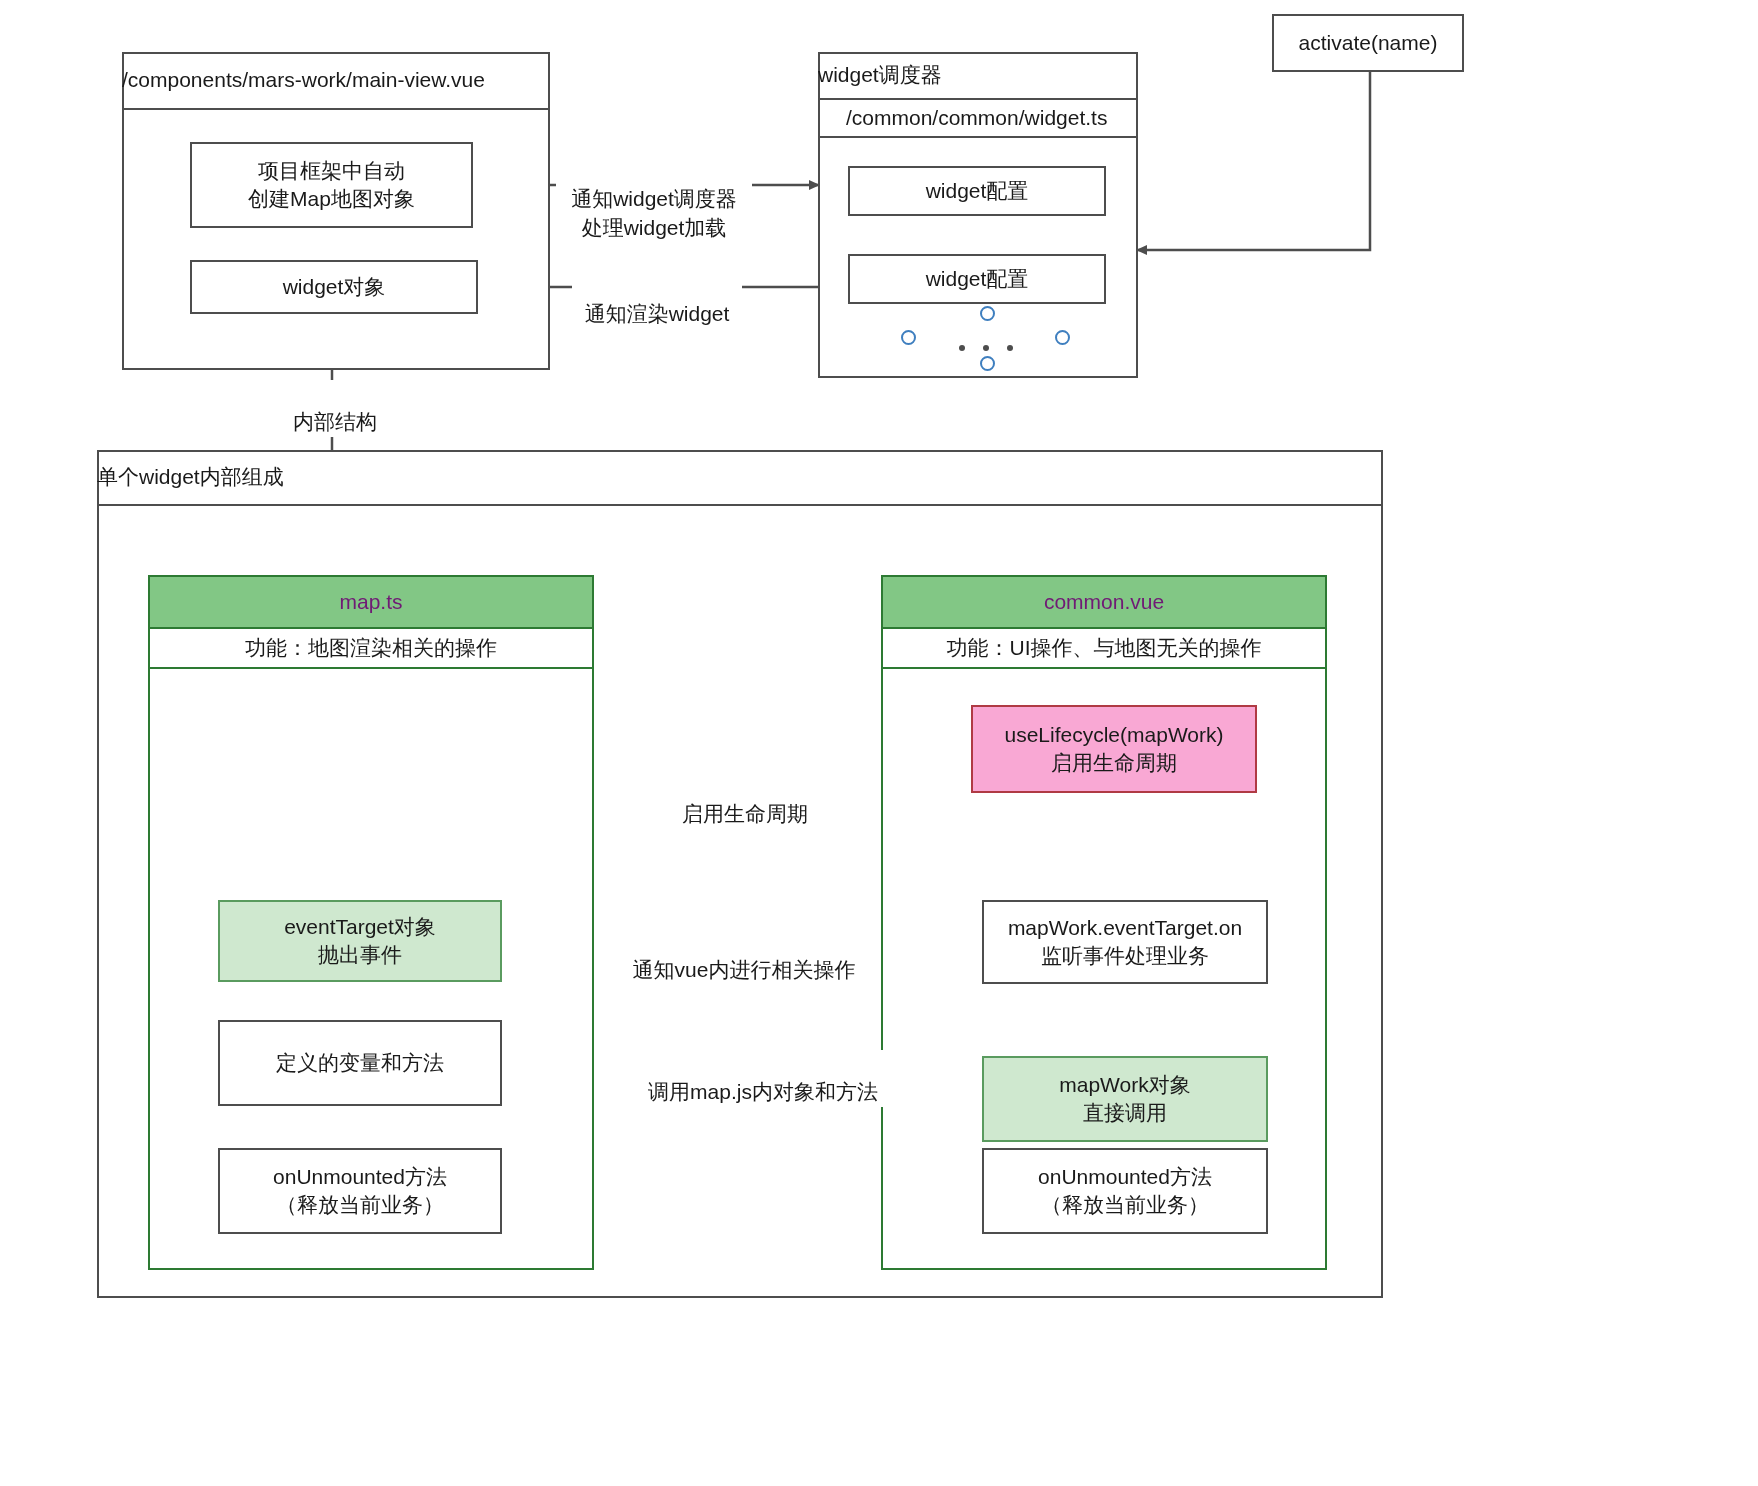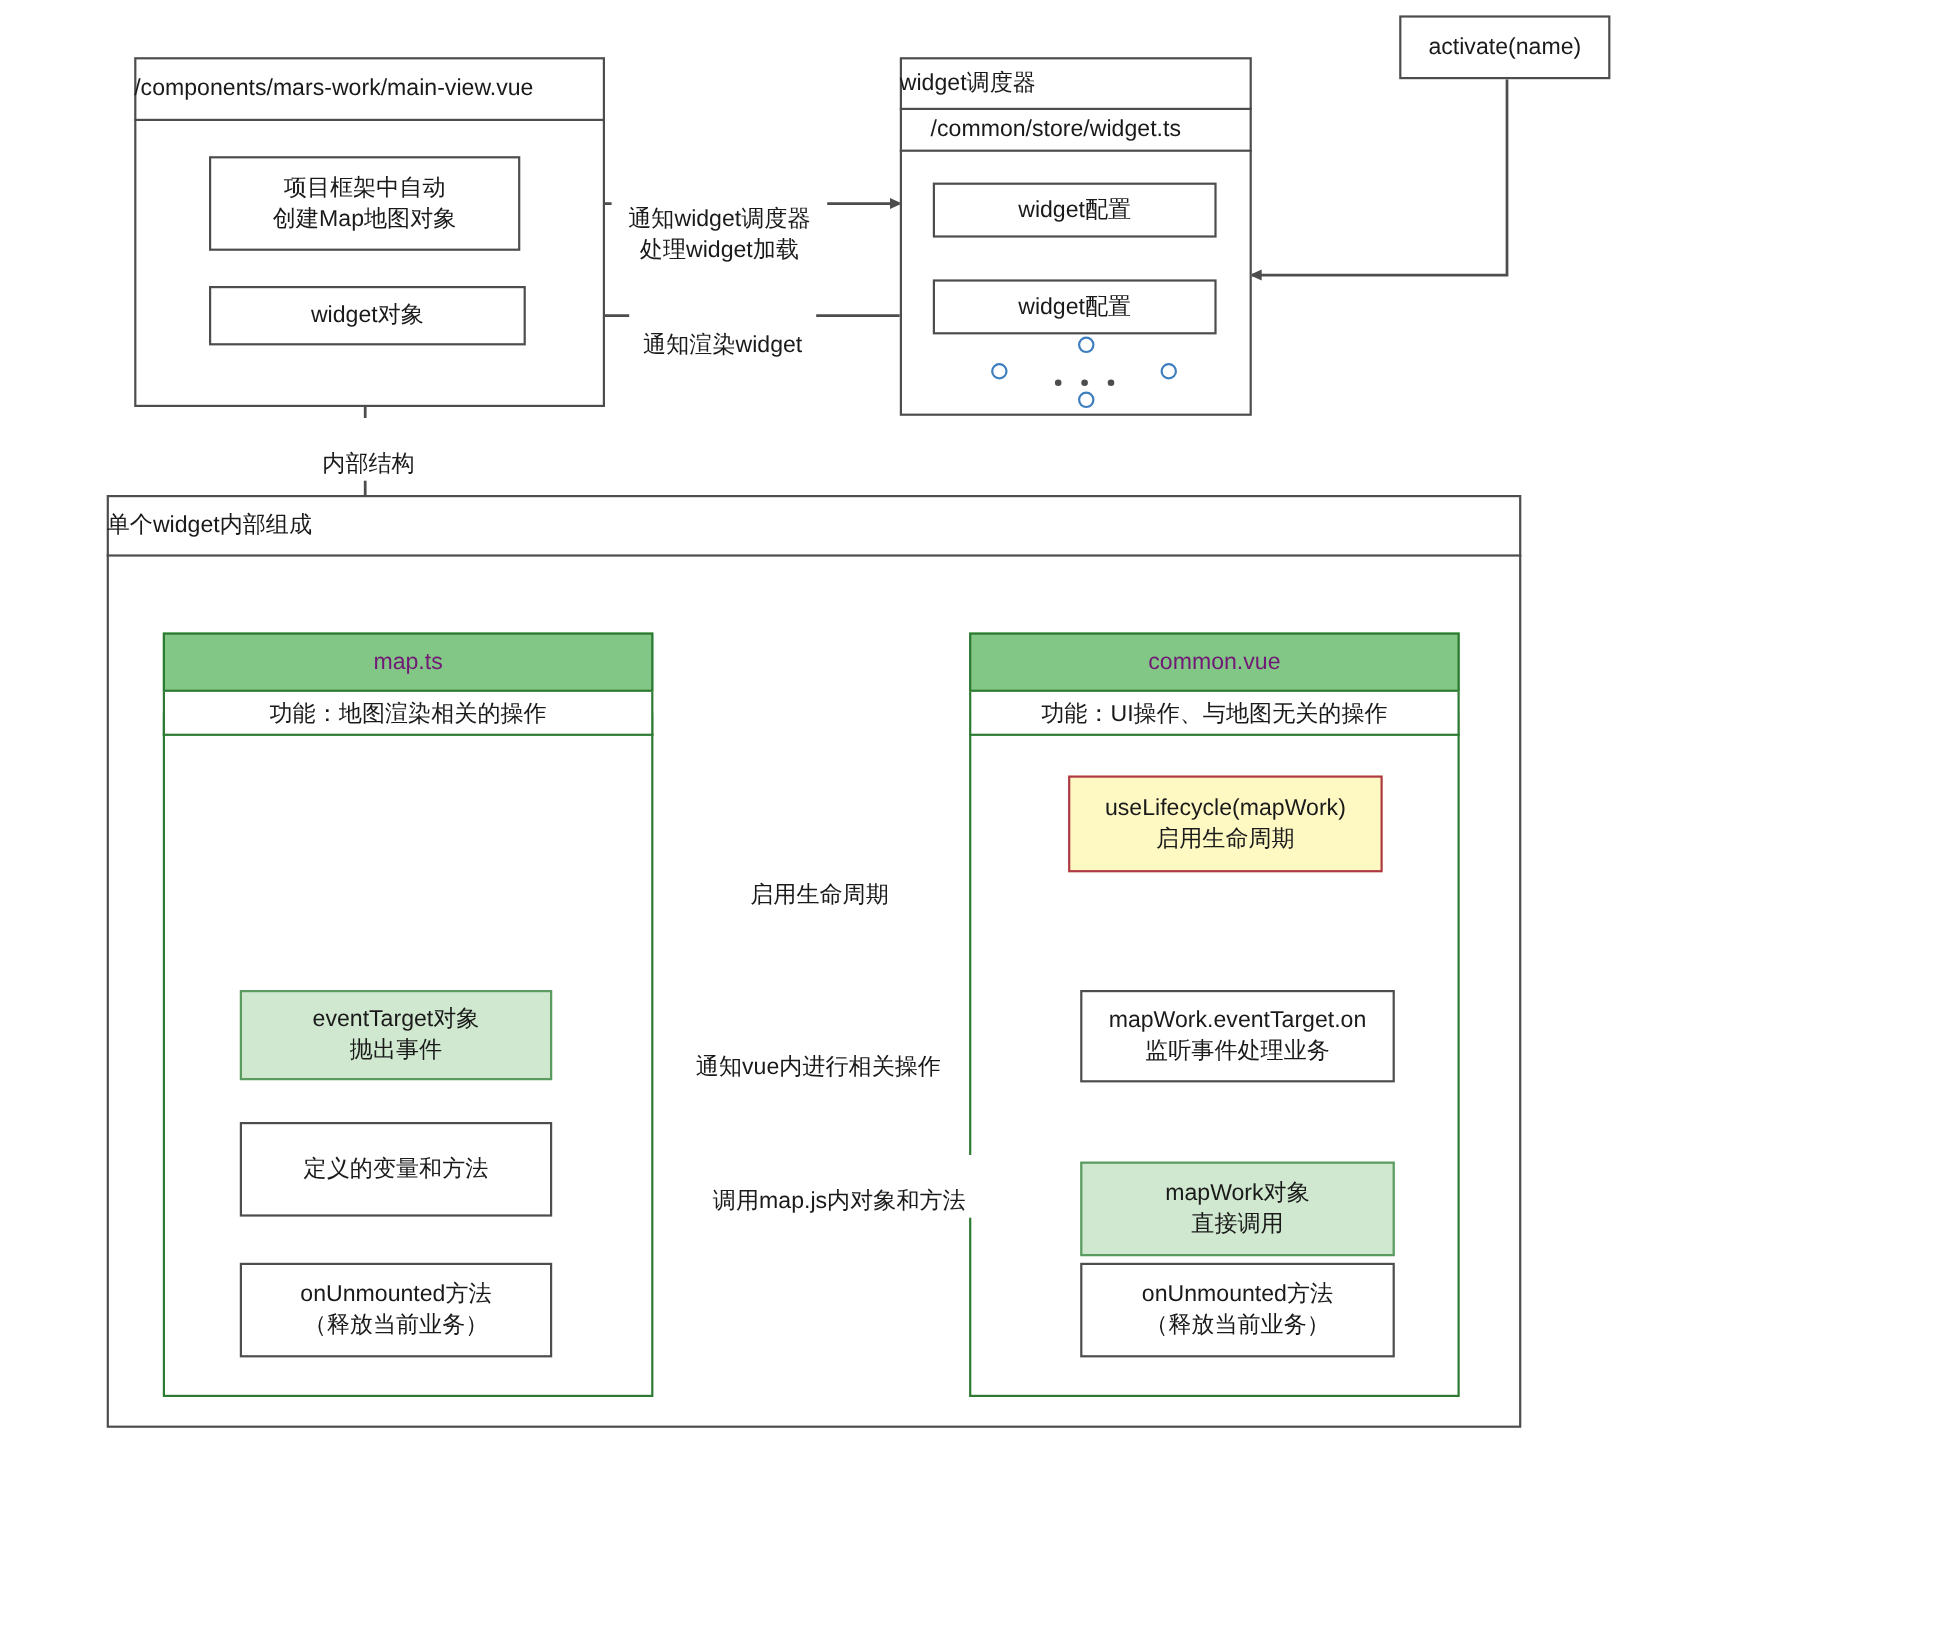--- a/index.html
+++ b/index.html
@@ -67,21 +67,21 @@
     box-sizing:border-box;
     background:#ffffff;
     border:2px solid #2d7a33;
     border-top:none;
     display:flex;
     align-items:center;
     justify-content:center;
     font-size:21px;
   }
   .box.red{
-    background:#fef9c3;
+    background:#f9a8d4;
     border:2px solid #b03a44;
   }
   .box.lightgreen{
     background:#cfe8cf;
     border:2px solid #5a9b5f;
   }
   .lbl{
     position:absolute;
     font-size:21px;
     background:#ffffff;
@@ -154,21 +154,21 @@
 
   <div class="box plain" style="left:190px;top:260px;width:288px;height:54px;">
     <span>widget对象</span>
   </div>
 
   <div class="container" style="left:818px;top:52px;width:320px;height:326px;"></div>
   <div class="hdr" style="left:818px;top:52px;width:320px;height:48px;border-bottom:2px solid #4d4d4d;">
     <span>widget调度器</span>
   </div>
   <div class="hdr" style="left:818px;top:100px;width:320px;height:38px;border-bottom:2px solid #4d4d4d;justify-content:flex-start;padding-left:28px;">
-    <span>/common/store/widget.ts</span>
+    <span>/common/common/widget.ts</span>
   </div>
 
   <div class="box plain" style="left:848px;top:166px;width:258px;height:50px;">
     <span>widget配置</span>
   </div>
   <div class="box plain" style="left:848px;top:254px;width:258px;height:50px;">
     <span>widget配置</span>
   </div>
 
   <div class="cir" style="left:980px;top:306px;width:15px;height:15px;"></div>

